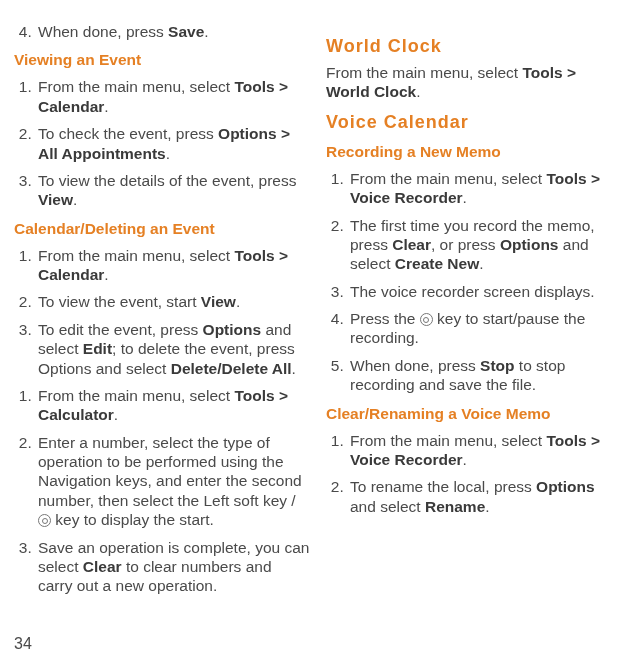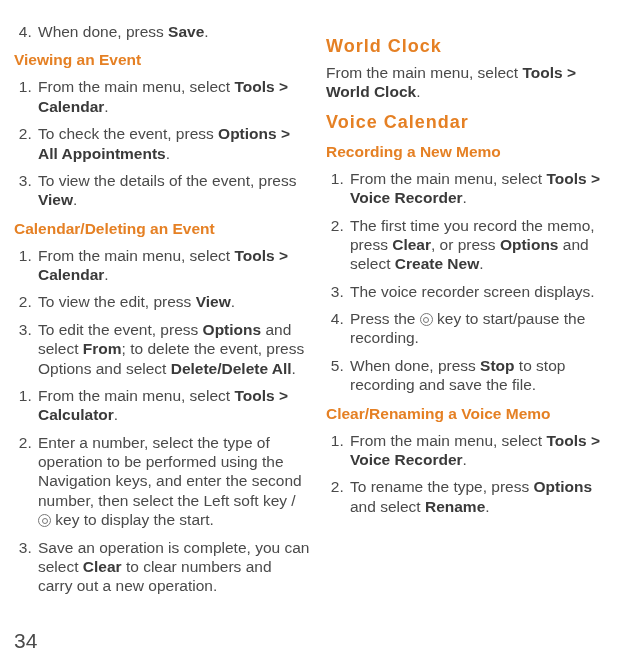--- a/index.html
+++ b/index.html
@@ -18,21 +18,21 @@
     .columns {
       display: flex;
       gap: 16px;
       flex: 1;
     }
     .col {
       flex: 1;
       min-width: 0;
     }
     .page-num {
-      font-size: 21px;
+      font-size: 16px;
       color: #4a4a4a;
       margin-top: 4px;
     }
     .section-title {
       color: #e58024;
       font-family: Arial, sans-serif;
       font-weight: bold;
       font-size: 18px;
       letter-spacing: 1px;
       margin: 10px 0 6px 0;
@@ -91,22 +91,22 @@
     <div class="sub-title">Viewing an Event</div>
     <ol>
       <li><span>From the main menu, select </span><b>Tools &gt; Calendar</b>.</li>
       <li><span>To check the event, press </span><b>Options &gt; All Appointments</b>.</li>
       <li><span>To view the details of the event, press </span><b>View</b>.</li>
     </ol>
 
     <div class="sub-title">Calendar/Deleting an Event</div>
     <ol>
       <li><span>From the main menu, select </span><b>Tools &gt; Calendar</b>.</li>
-      <li><span>To view the edit, press </span><b>View</b>.</li>
-      <li><span>To edit the event, press </span><b>Options</b><span> and select </span><b>From</b><span>; to delete the event, press Options and select </span><b>Delete/Delete All</b>.</li>
+      <li><span>To view the event, start </span><b>View</b>.</li>
+      <li><span>To edit the event, press </span><b>Options</b><span> and select </span><b>Edit</b><span>; to delete the event, press Options and select </span><b>Delete/Delete All</b>.</li>
     </ol>
 
     <ol>
       <li><span>From the main menu, select </span><b>Tools &gt; Calculator</b>.</li>
       <li><span>Enter a number, select the type of operation to be performed using the Navigation keys, and enter the second number, then select the Left soft key / </span><span class="key-icon"></span><span> key to display the start.</span></li>
       <li><span>Save an operation is complete, you can select </span><b>Clear</b><span> to clear numbers and carry out a new operation.</span></li>
     </ol>
   </div>
 
   <div class="col">
@@ -119,18 +119,18 @@
       <li><span>From the main menu, select </span><b>Tools &gt; Voice Recorder</b>.</li>
       <li><span>The first time you record the memo, press </span><b>Clear</b><span>, or press </span><b>Options</b><span> and select </span><b>Create New</b>.</li>
       <li><span>The voice recorder screen displays.</span></li>
       <li><span>Press the </span><span class="key-icon"></span><span> key to start/pause the recording.</span></li>
       <li><span>When done, press </span><b>Stop</b><span> to stop recording and save the file.</span></li>
     </ol>
 
     <div class="sub-title">Clear/Renaming a Voice Memo</div>
     <ol>
       <li><span>From the main menu, select </span><b>Tools &gt; Voice Recorder</b>.</li>
-      <li><span>To rename the type, press </span><b>Options</b><span> and select </span><b>Rename</b>.</li>
+      <li><span>To rename the local, press </span><b>Options</b><span> and select </span><b>Rename</b>.</li>
     </ol>
   </div>
 </div>
 
 <div class="page-num">34</div>
 
 </body></html>

